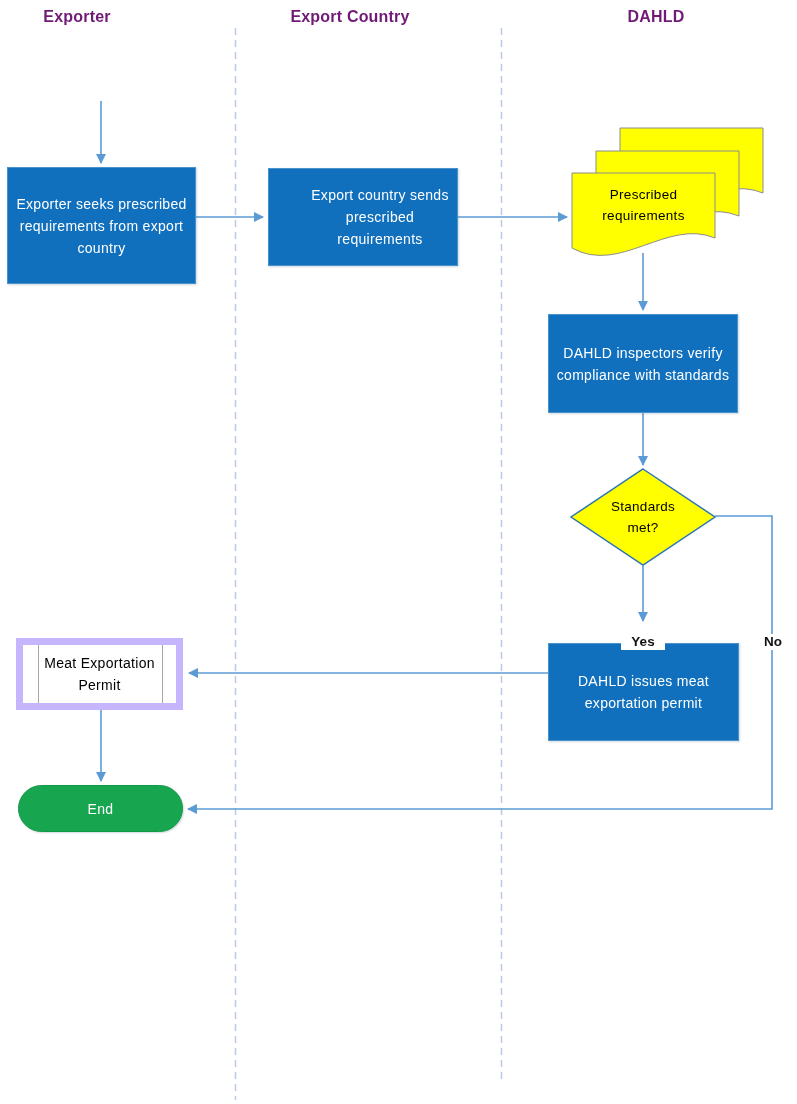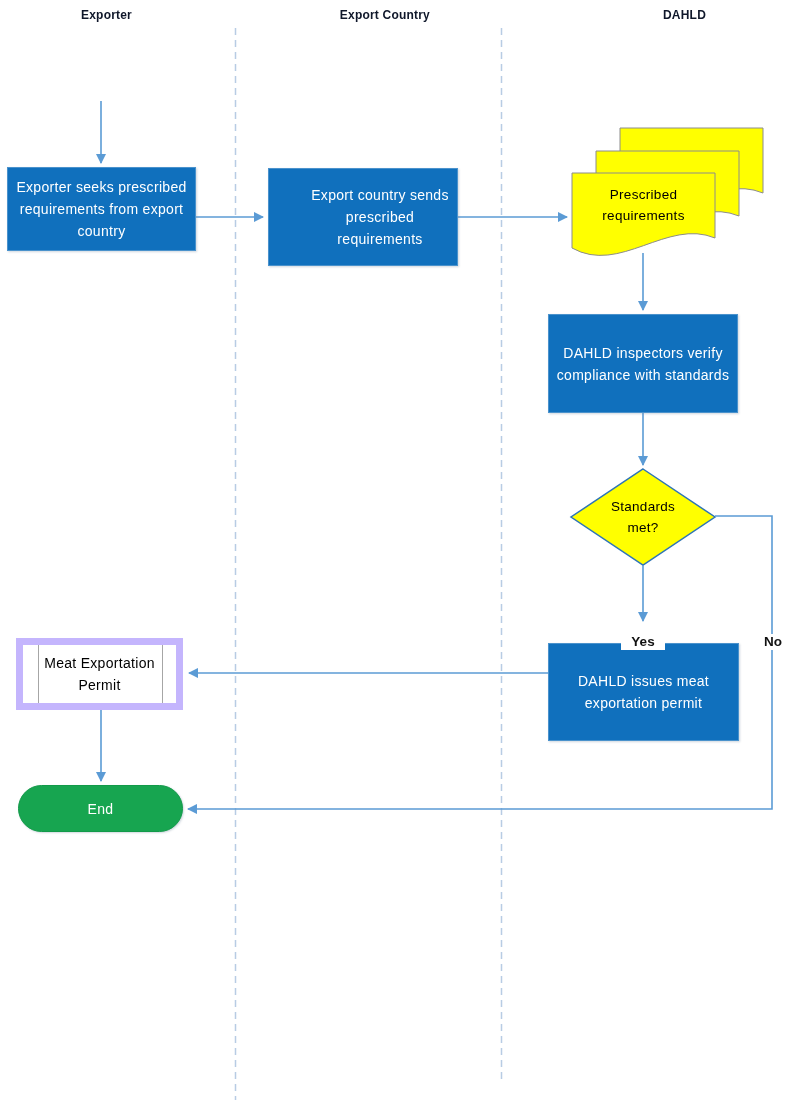--- a/index.html
+++ b/index.html
@@ -16,24 +16,24 @@
 
   .svg-layer {
     position: absolute;
     left: 0; top: 0;
     width: 797px; height: 1104px;
   }
 
   .lane-header {
     position: absolute;
     top: 8px;
-    text-align: right;
-    font-size: 12px;
+    text-align: center;
+    font-size: 16px;
     font-weight: bold;
-    color: #0f172a;
+    color: #701a75;
     letter-spacing: 0.2px;
   }
   .lane-header.lane-exporter { left: 22px; width: 110px; }
   .lane-header.lane-export-country { left: 270px; width: 160px; }
   .lane-header.lane-dahld { left: 606px; width: 100px; }
 
   .node {
     position: absolute;
     display: flex;
     align-items: center;
@@ -56,21 +56,21 @@
   .process {
     background: #1070BD;
     border: 1px solid #4A92CC;
     color: #ffffff;
     font-size: 14px;
     line-height: 22px;
     letter-spacing: 0.3px;
     padding: 4px 6px;
     box-shadow: 1px 1px 2px rgba(120,140,160,0.35);
   }
-  .process.seek   { left: 7px;   top: 167px; width: 189px; height: 84px; }
+  .process.seek   { left: 7px;   top: 167px; width: 189px; height: 117px; }
   .process.send   { left: 268px; top: 168px; width: 190px; height: 98px; padding-left: 40px; }
   .process.verify { left: 548px; top: 314px; width: 190px; height: 99px; }
   .process.issue  { left: 548px; top: 625px; width: 191px; height: 98px; margin-top: 18px; }
 
   .shape-label {
     position: absolute;
     text-align: center;
     color: #000000;
     font-size: 13.5px;
     line-height: 21px;

